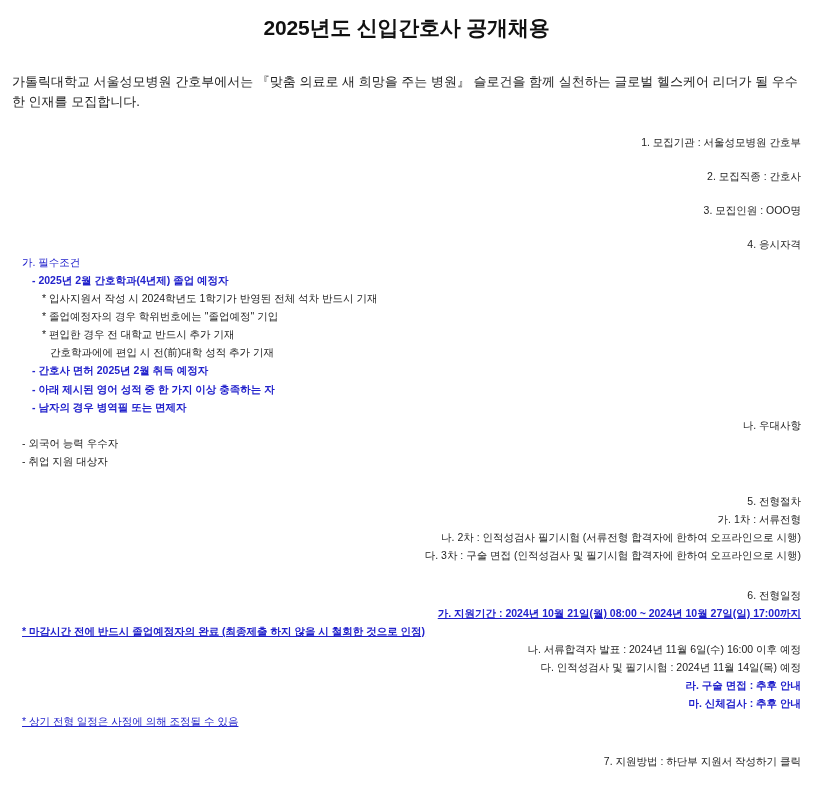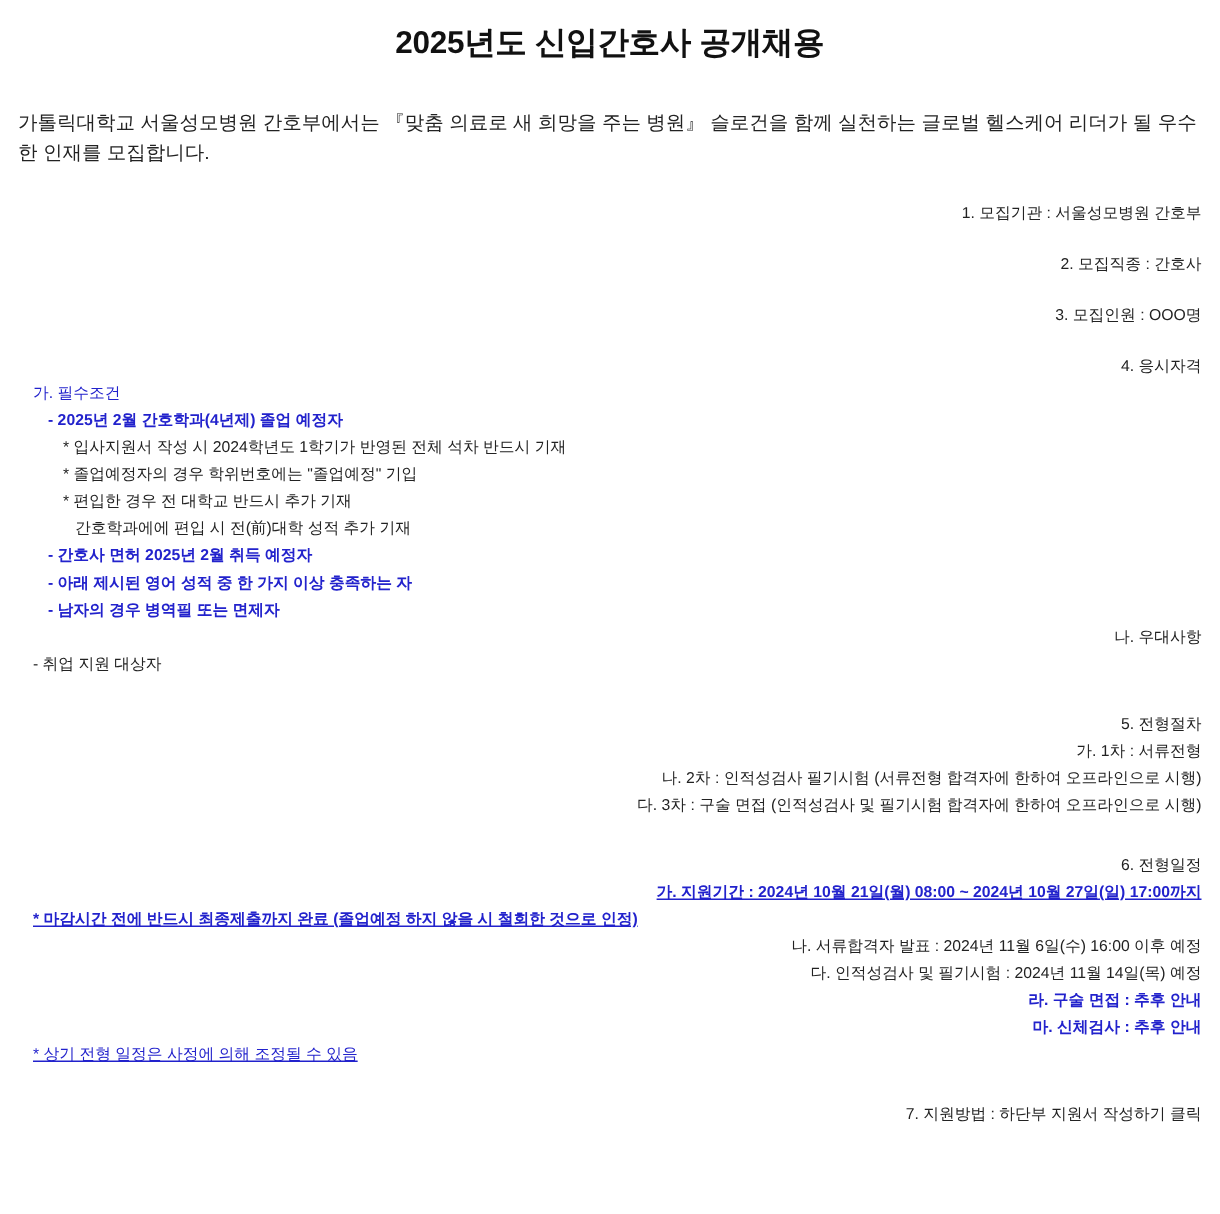--- a/index.html
+++ b/index.html
@@ -90,32 +90,33 @@
           <div class="line lvl1 blue">가. 필수조건</div>
           <div class="line lvl2 blue bold">- 2025년 2월 간호학과(4년제) 졸업 예정자</div>
           <div class="line lvl3">* 입사지원서 작성 시 2024학년도 1학기가 반영된 전체 석차 반드시 기재</div>
           <div class="line lvl3">* 졸업예정자의 경우 학위번호에는 "졸업예정" 기입</div>
           <div class="line lvl3">* 편입한 경우 전 대학교 반드시 추가 기재</div>
           <div class="line lvl4">간호학과에에 편입 시 전(前)대학 성적 추가 기재</div>
           <div class="line lvl2 blue bold">- 간호사 면허 2025년 2월 취득 예정자</div>
           <div class="line lvl2 blue bold">- 아래 제시된 영어 성적 중 한 가지 이상 충족하는 자</div>
           <div class="line lvl2 blue bold">- 남자의 경우 병역필 또는 면제자</div>
           <div class="line lvl0">나. 우대사항</div>
+          <div class="line lvl1">- 외국어 능력 우수자</div>
           <div class="line lvl1">- 취업 지원 대상자</div>
         </div>
         <div class="block gap-lg">
           <div class="line lvl0">5. 전형절차</div>
           <div class="line lvl0">가. 1차 : 서류전형</div>
           <div class="line lvl0">나. 2차 : 인적성검사 필기시험 (서류전형 합격자에 한하여 오프라인으로 시행)</div>
           <div class="line lvl0">다. 3차 : 구술 면접 (인적성검사 및 필기시험 합격자에 한하여 오프라인으로 시행)</div>
         </div>
         <div class="block gap-lg">
           <div class="line lvl0">6. 전형일정</div>
           <div class="line lvl0 blue bold ul">가. 지원기간 : 2024년 10월 21일(월) 08:00 ~ 2024년 10월 27일(일) 17:00까지</div>
-          <div class="line lvl1 blue bold ul">* 마감시간 전에 반드시 최종제출까지 완료 (졸업예정 하지 않을 시 철회한 것으로 인정)</div>
+          <div class="line lvl1 blue bold ul">* 마감시간 전에 반드시 졸업예정자의 완료 (최종제출 하지 않을 시 철회한 것으로 인정)</div>
           <div class="line lvl0">나. 서류합격자 발표 : 2024년 11월 6일(수) 16:00 이후 예정</div>
           <div class="line lvl0">다. 인적성검사 및 필기시험 : 2024년 11월 14일(목) 예정</div>
           <div class="line lvl0 blue bold">라. 구술 면접 : 추후 안내</div>
           <div class="line lvl0 blue bold">마. 신체검사 : 추후 안내</div>
           <div class="line lvl1 blue ul">* 상기 전형 일정은 사정에 의해 조정될 수 있음</div>
         </div>
         <div class="block gap-lg">
           <div class="line lvl0">7. 지원방법 : 하단부 지원서 작성하기 클릭</div>
         </div>
       </div>

